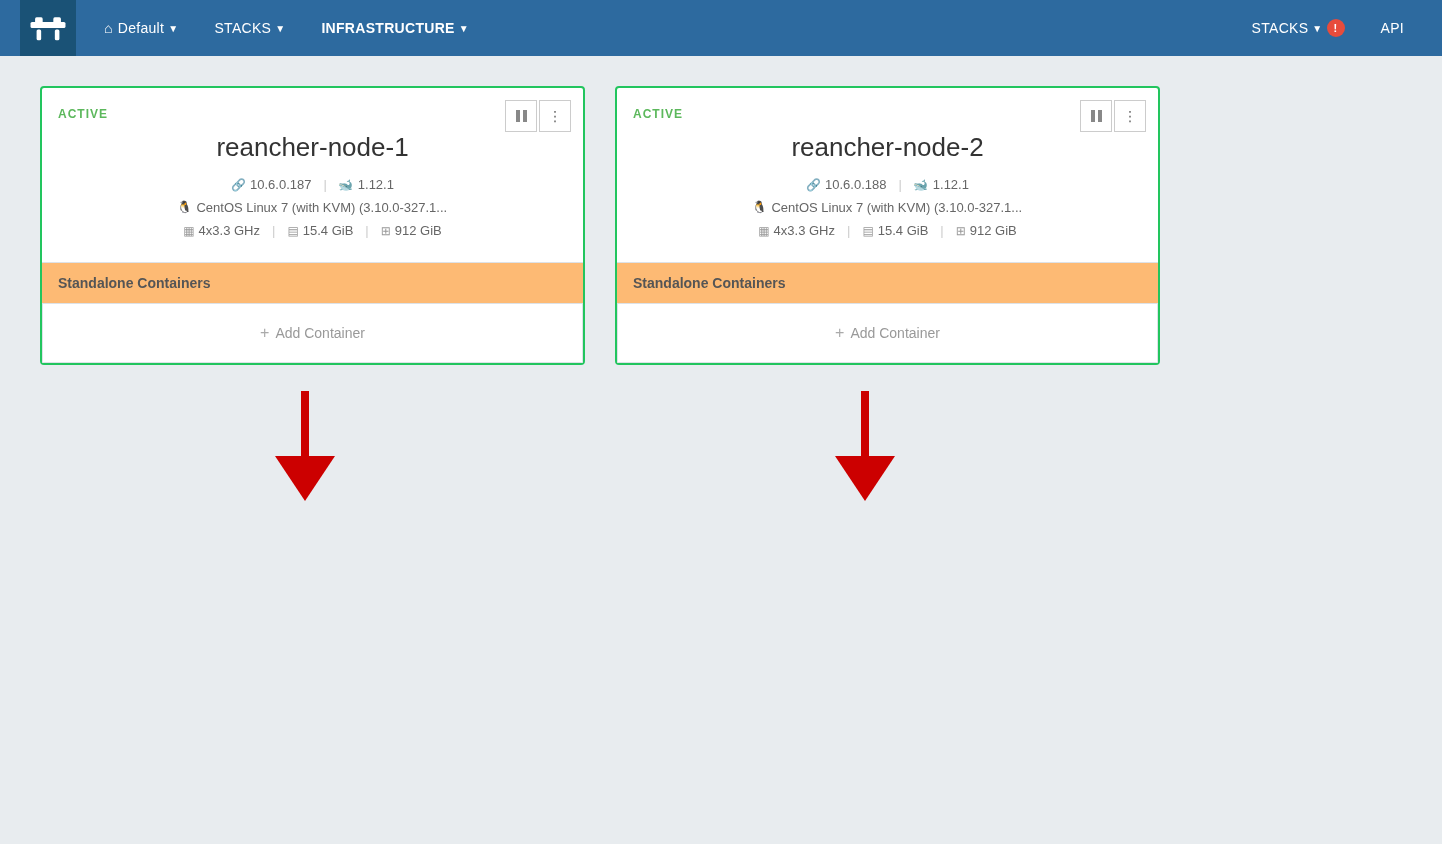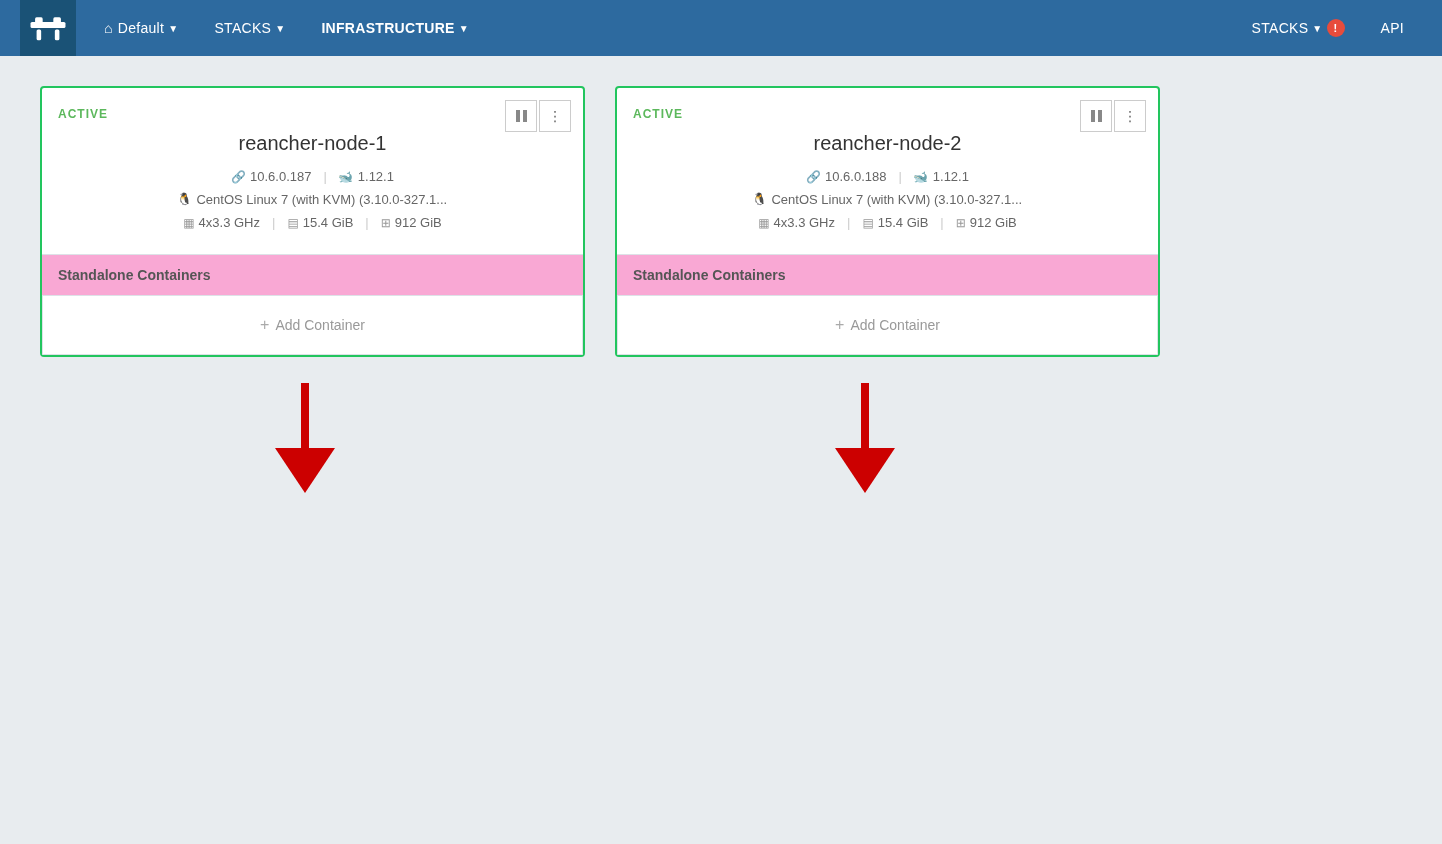--- a/index.html
+++ b/index.html
@@ -151,21 +151,21 @@
       gap: 3px;
     }
     .pause-bar {
       width: 4px;
       height: 12px;
       background: #888;
       display: inline-block;
     }
 
     .host-name {
-      font-size: 20px;
+      font-size: 26px;
       font-weight: 400;
       color: #333;
       text-align: center;
       margin: 10px 0 14px 0;
     }
 
     .host-meta {
       display: flex;
       align-items: center;
       justify-content: center;
@@ -214,21 +214,21 @@
     
     .standalone-section {
       background: #e8ecef;
       border-top: 1px solid #dde2e7;
     }
     .standalone-title {
       padding: 12px 16px;
       font-size: 14px;
       font-weight: 600;
       color: #555;
-      background: #f9a8d4;
+      background: #fdba74;
     }
     .add-container-row {
       background: white;
       padding: 20px;
       display: flex;
       align-items: center;
       justify-content: center;
       cursor: pointer;
       border: 1px solid #dde2e7;
       margin: 0;

